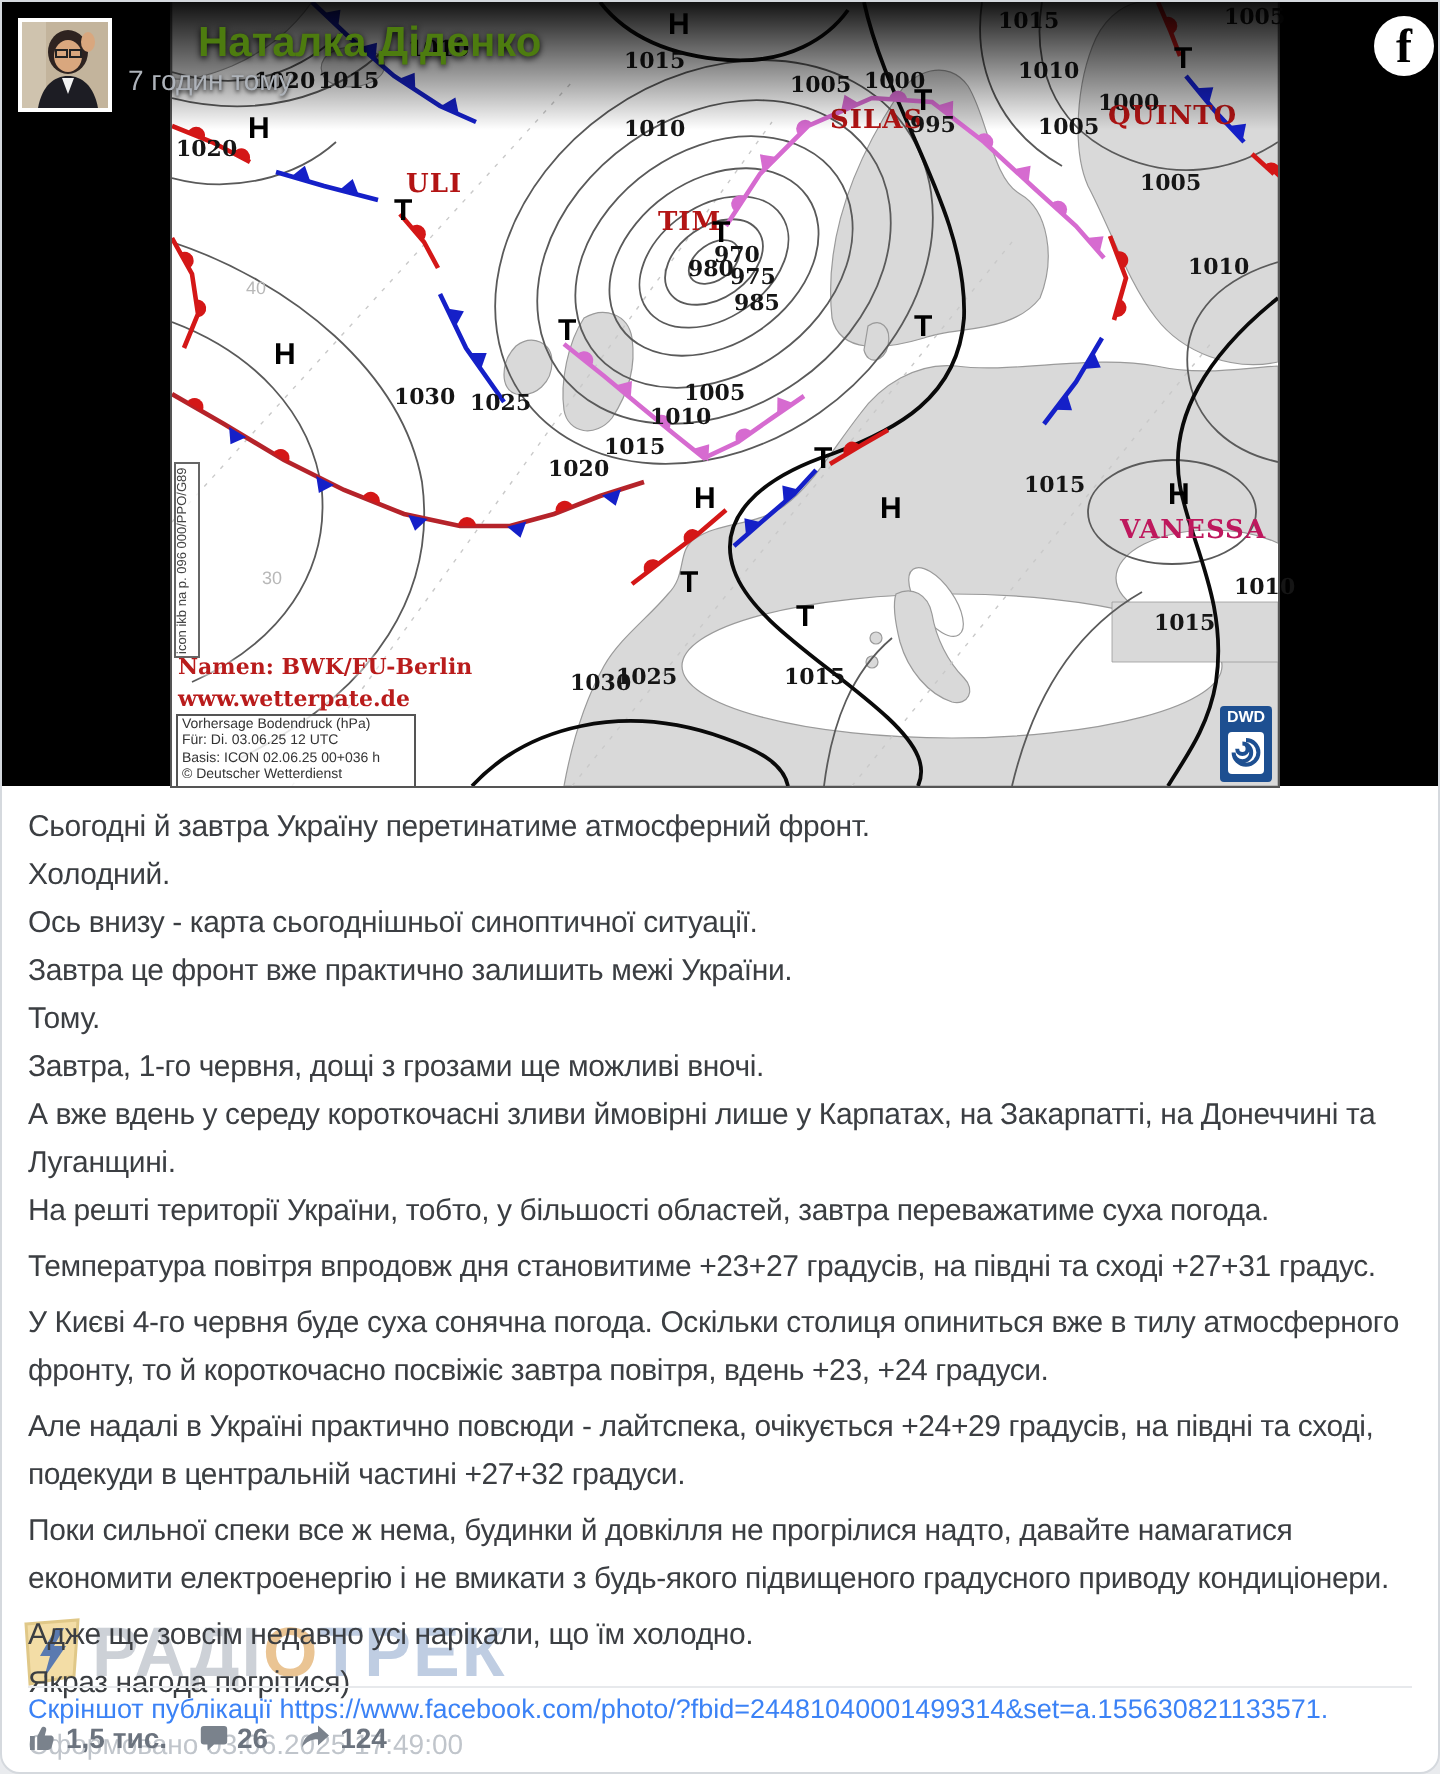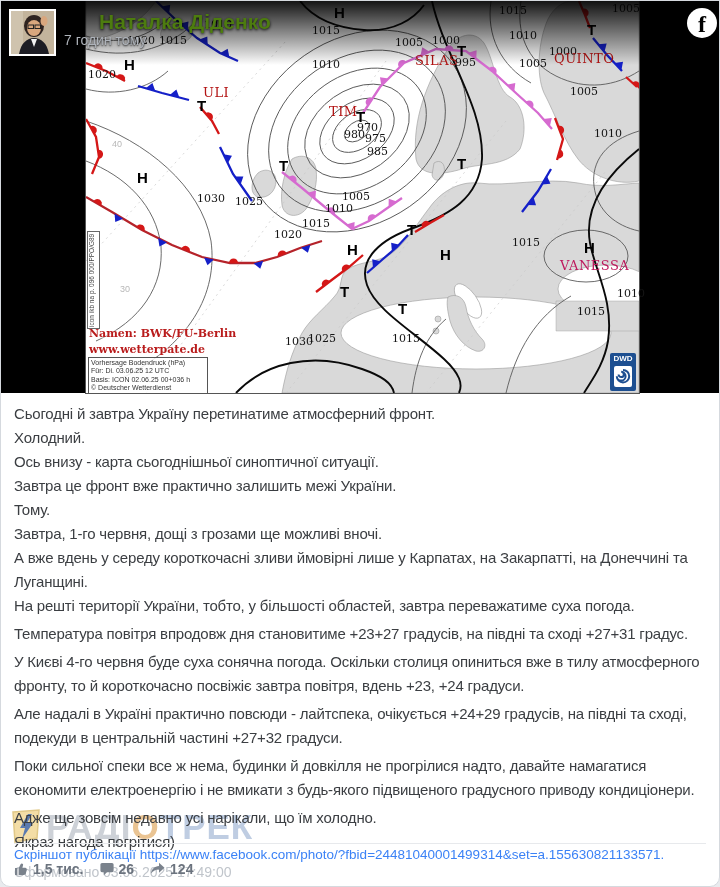--- a/index.html
+++ b/index.html
@@ -4,26 +4,26 @@
 <style>
   html,body{margin:0;padding:0;background:#e9ebee;}
   .card{position:relative;width:718px;height:885px;background:#fff;border:1px solid #d5d9de;
         border-radius:0 0 10px 10px;overflow:hidden;font-family:"Liberation Sans",sans-serif;}
   
   .band{position:absolute;left:0;top:0;width:100%;height:392px;background:#000;}
   .map{position:absolute;left:84px;top:0;width:553px;height:392px;background:#fff;
        border-left:1px solid #555;border-right:1px solid #555;border-bottom:1px solid #555;}
   .map svg.base{position:absolute;left:0;top:0;}
   .map-labels{position:absolute;left:0;top:0;width:100%;height:100%;}
-  .ml{position:absolute;font-family:"DejaVu Serif",serif;font-weight:normal;white-space:nowrap;line-height:16px;}
+  .ml{position:absolute;font-family:"DejaVu Serif",serif;font-weight:bold;white-space:nowrap;line-height:16px;}
   .ml.n{font-size:11px;color:#151515;}
   .ml.h{font-size:15px;color:#000;font-family:"Liberation Sans",sans-serif;font-weight:800;}
   .ml.r{font-size:13px;color:#b31414;letter-spacing:.5px;}
   .ml.b{font-size:13px;color:#be185d;letter-spacing:.5px;}
-  .ml.f{font-size:9px;color:#b8b8b8;font-weight:normal;font-family:"Liberation Sans",sans-serif;}
+  .ml.f{font-size:9px;color:#b8b8b8;font-weight:normal;font-family:"Liberation Sans",sans-serif;margin-left:11px;}
   .credits{position:absolute;left:3px;top:325px;font-family:"DejaVu Serif",serif;font-weight:bold;
            font-size:11px;color:#b91c1c;line-height:16px;text-shadow:0 0 3px #fff,0 0 3px #fff;}
   .info-box{position:absolute;left:2px;top:356px;width:114px;border:1px solid #555;background:rgba(255,255,255,.85);
             font-size:7px;line-height:8.3px;color:#333;padding:1px 2px;font-family:"Liberation Sans",sans-serif;}
   .side-box{position:absolute;left:1px;top:230px;height:96px;width:11px;border:1px solid #666;background:rgba(255,255,255,.8);
             font-size:6.5px;color:#444;writing-mode:vertical-rl;transform:rotate(180deg);text-align:center;overflow:hidden;}
   .dwd{position:absolute;left:524px;top:352px;width:26px;height:38px;background:#1d4f91;border-radius:2px;text-align:center;}
   .dwd .t{color:#fff;font-size:8px;font-weight:bold;line-height:11px;font-family:"Liberation Sans",sans-serif;}
   .dwd .sq{position:absolute;left:4px;top:13px;width:18px;height:21px;background:#fff;border-radius:2px;}
   .top-grad{position:absolute;left:0;top:0;width:100%;height:64px;

